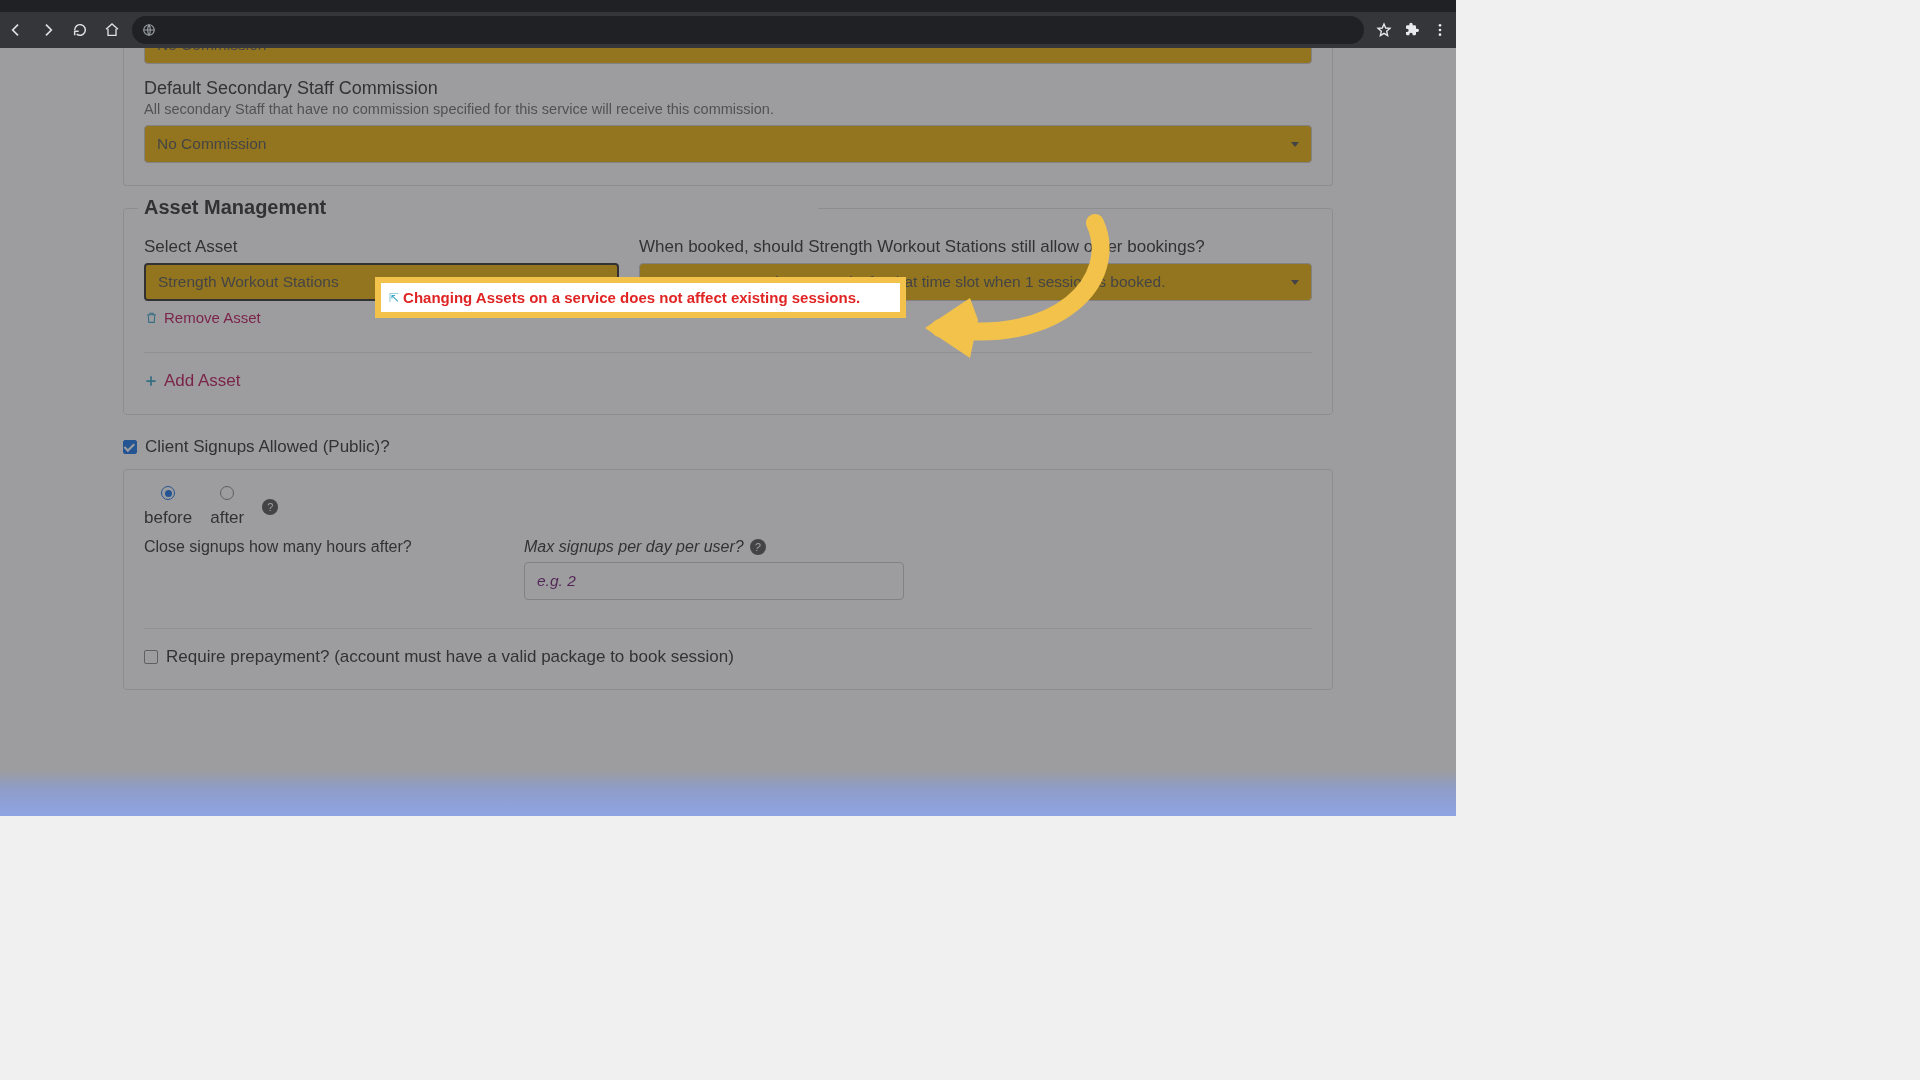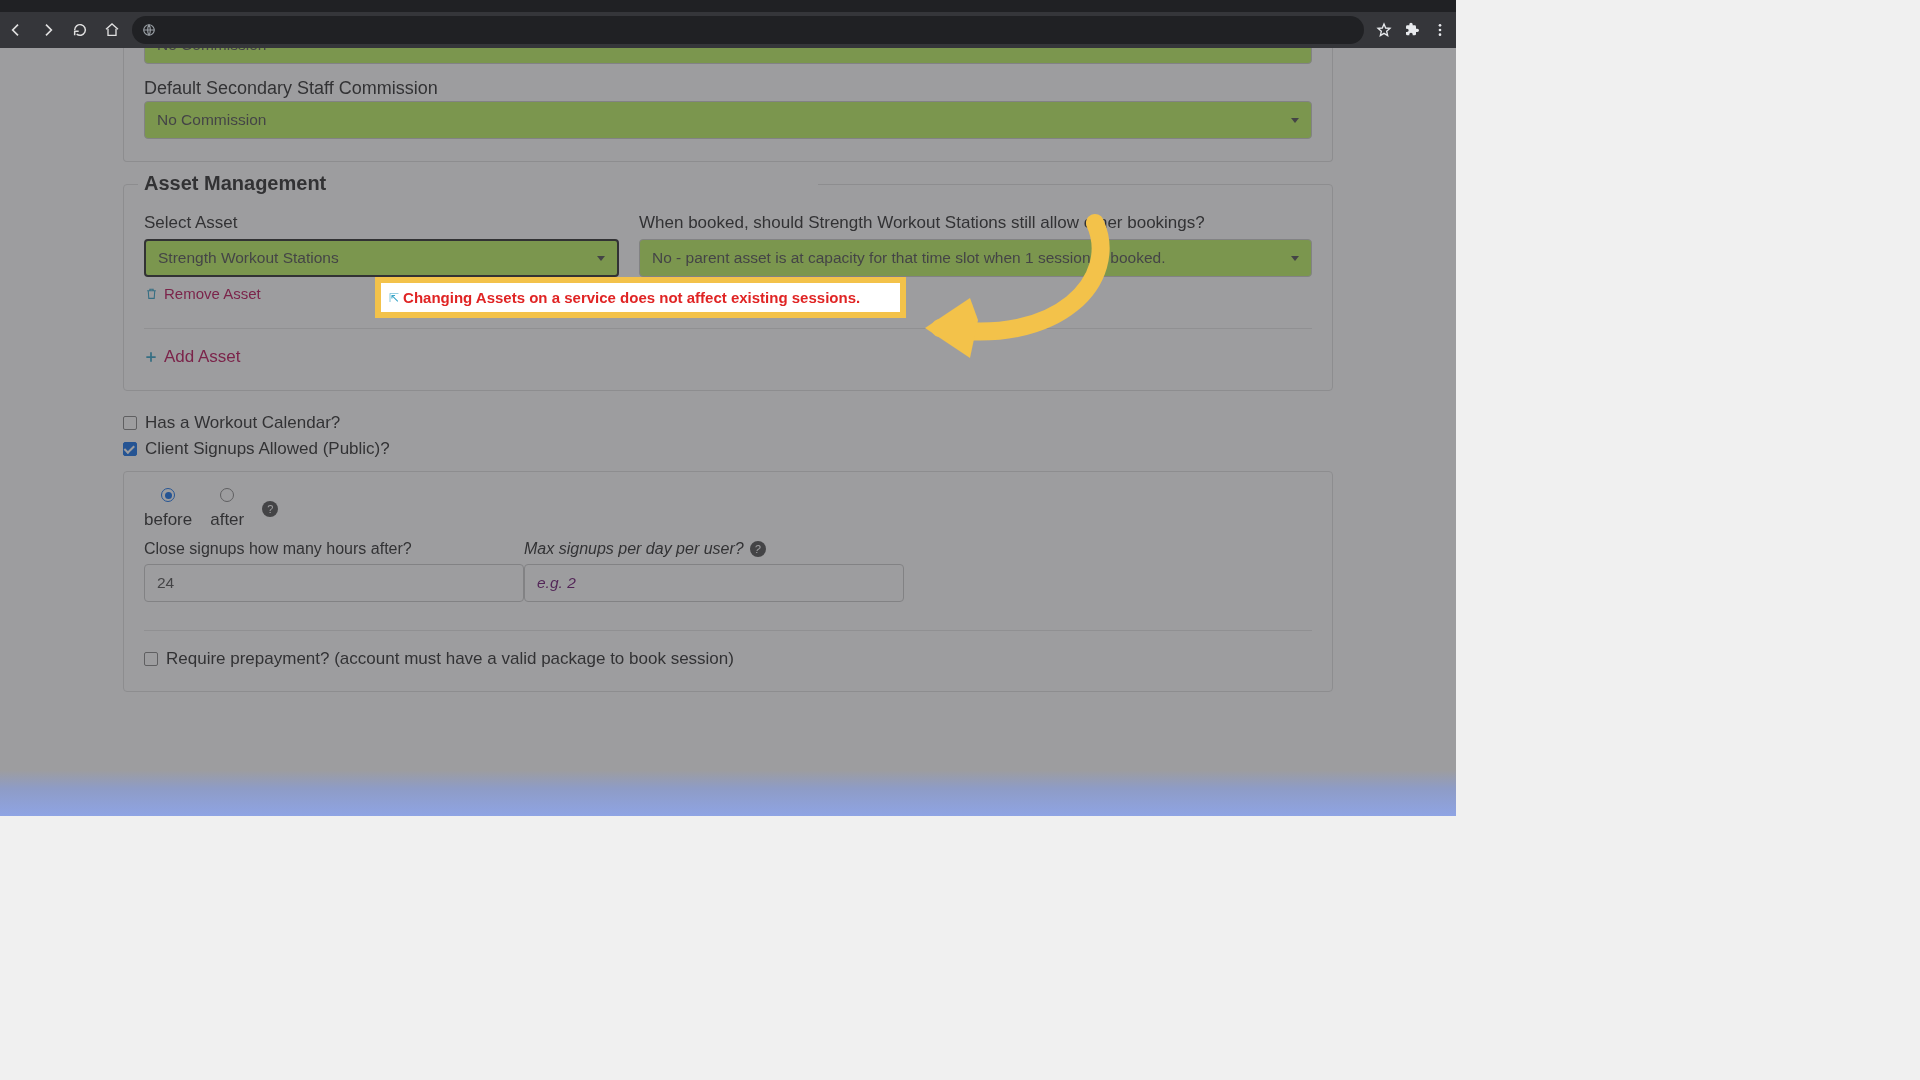--- a/index.html
+++ b/index.html
@@ -20,21 +20,21 @@
   .viewport { position: relative; width: 100%; height: calc(100% - 48px); background: #ffffff; overflow: hidden; }
   .page { position: absolute; left: 0; right: 0; top: -40px; padding: 0; }
 
   .panel { width: 1210px; margin: 0 auto; }
 
   .fieldset { border: 1px solid #e0e0e0; border-radius: 4px; padding: 18px 20px 22px 20px; margin-bottom: 22px; position: relative; }
   .fieldset.nobordertop { border-top: none; border-radius: 0 0 4px 4px; }
   .fg { margin-bottom: 14px; }
   .fg-label { font-size: 18px; color: #333; margin-bottom: 2px; }
   .fg-help { font-size: 14.5px; color: #6f6f6f; margin-bottom: 8px; }
-  .select { width: 100%; height: 38px; border: 1px solid #ccc; border-radius: 4px; background: #bef264; display:flex; align-items:center; justify-content:space-between; padding: 0 12px; font-size: 15.5px; color:#555; }
+  .select { width: 100%; height: 38px; border: 1px solid #ccc; border-radius: 4px; background: #eab308; display:flex; align-items:center; justify-content:space-between; padding: 0 12px; font-size: 15.5px; color:#555; }
   .select .caret { width:0; height:0; border-left:4px solid transparent; border-right:4px solid transparent; border-top:5px solid #555; }
   .select.dark { border: 2px solid #333; }
 
   .legend { position: absolute; top: -14px; left: 14px; background: #fff; padding: 0 6px; font-size: 20px; font-weight: 700; color: #333; display:flex; align-items:center; gap:6px; }
 
   .highlight-note { display: inline-flex; align-items: center; background: #fff; border: 6px solid #f3c24a; padding: 6px 40px 6px 8px; margin-left: 6px; font-size: 15px; font-weight: 700; color: #e02424; position: relative; top: 2px; }
   .highlight-note .tiny { color:#3aa6c9; font-weight:400; margin-right:4px; font-size:12px; }
 
   .two-col { display: flex; gap: 20px; align-items:flex-start; }
   .col { flex: 1; }
@@ -133,20 +133,21 @@
 
       <div class="fieldset nobordertop">
         <div class="fg">
           <div class="select">
             <span>No Commission</span>
 
           </div>
         </div>
         <div class="fg" style="margin-bottom:0;">
           <div class="fg-label">Default Secondary Staff Commission</div>
+          <div class="fg-help">All secondary Staff that have no commission specified for this service will receive this commission.</div>
           <div class="select">
             <span>No Commission</span>
             <span class="caret"></span>
           </div>
         </div>
       </div>
 
       <div class="fieldset" style="padding-top:28px;">
         <div class="legend">
           <span>Asset Management</span>
@@ -185,47 +186,40 @@
         <span class="linklike add">
           <span class="pico">
               <svg viewBox="0 0 24 24" width="14" height="14" stroke="#3aa6c9" stroke-width="3">
                 <path d="M12 4 V20 M4 12 H20"></path>
               </svg>
             </span>
           <span>Add Asset</span>
         </span>
       </div>
 
-      <div class="chk-row">
-        <span class="chk"></span>
-        <span>Has a Workout Calendar?</span>
-      </div>
       <div class="chk-row">
         <span class="chk checked"></span>
         <span>Client Signups Allowed (Public)?</span>
       </div>
 
       <div class="sub-fieldset">
         <div class="radio-row">
           <span class="radio-lbl">
             <span class="radio sel"></span>
             <span>before</span>
           </span>
           <span class="radio-lbl">
             <span class="radio"></span>
             <span>after</span>
           </span>
           <span class="help-q">?</span>
         </div>
         <div class="two-col" style="gap:0;">
           <div class="col" style="flex:0 0 380px;">
             <div class="lbl" style="font-size:16px;">Close signups how many hours after?</div>
-            <div class="input">
-              <span>24</span>
-            </div>
           </div>
           <div class="col" style="flex:0 0 380px;font-style:italic;">
             <div class="lbl" style="font-size:16px; display:flex; align-items:center; gap:6px;">
               <span>Max signups per day per user?</span>
               <span class="help-q">?</span>
             </div>
             <div class="input placeholder">
               <span>e.g. 2</span>
             </div>
           </div>

